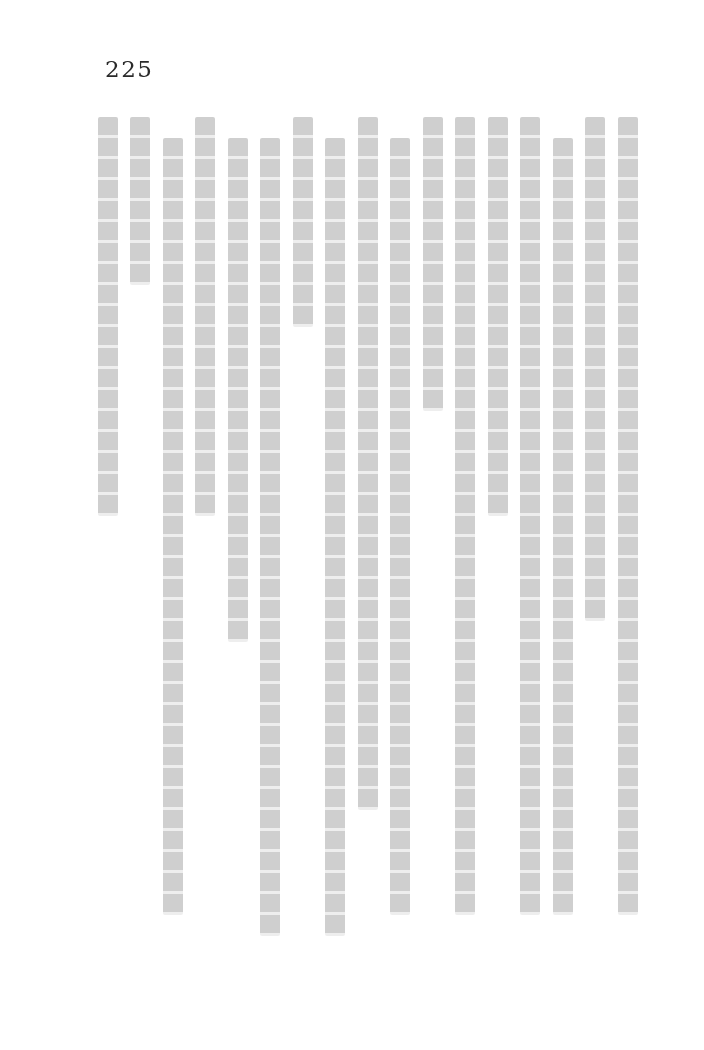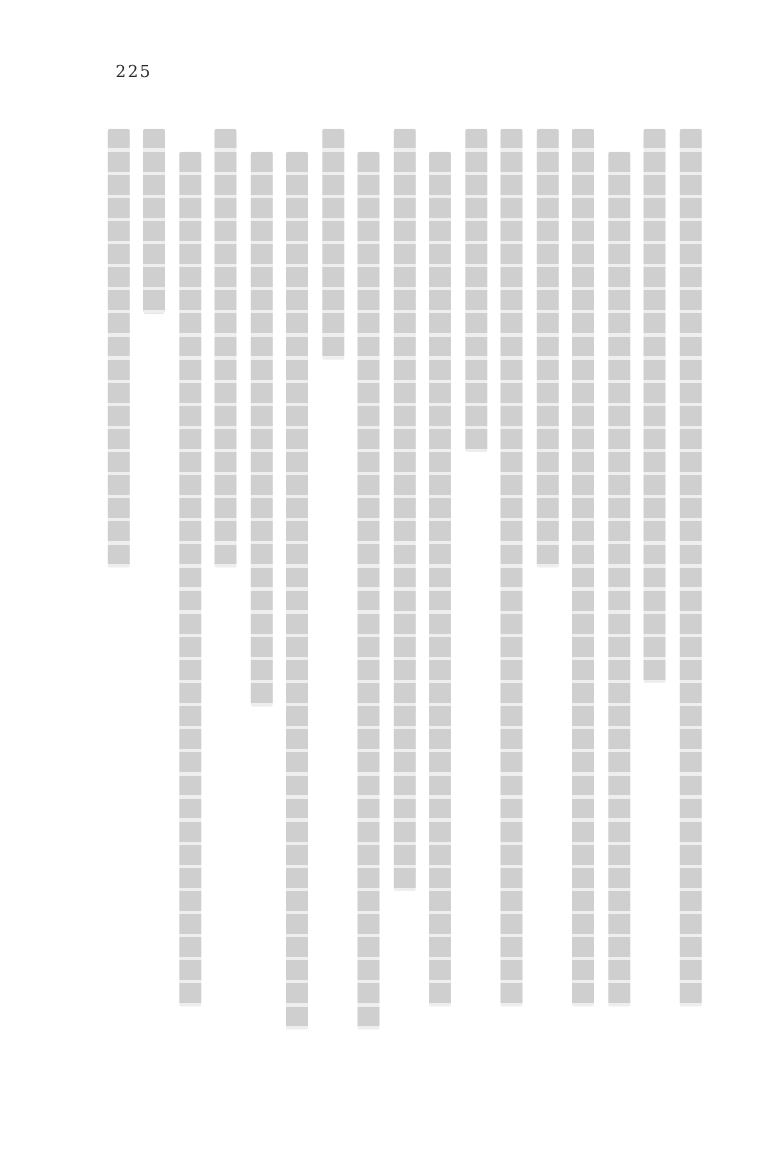--- a/index.html
+++ b/index.html
@@ -12,21 +12,21 @@
     width: 704px;
     height: 1050px;
     background: #ffffff;
     overflow: hidden;
     font-family: "DejaVu Serif", "Liberation Serif", serif;
   }
   .page-number {
     position: absolute;
     top: 56px;
     left: 105px;
-    font-size: 15px;
+    font-size: 23px;
     letter-spacing: 1.5px;
     color: #2a2a2a;
   }
   .text-block {
     position: absolute;
     top: 117px;
     right: 60px;
     width: 553px;
     height: 822px;
     display: flex;

